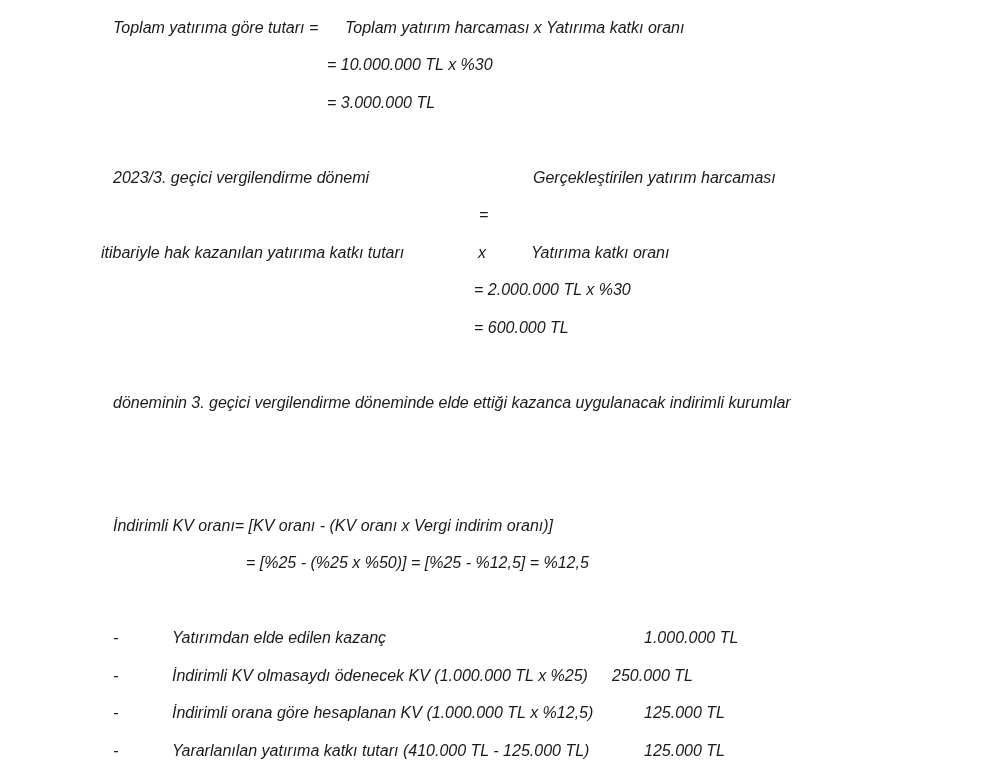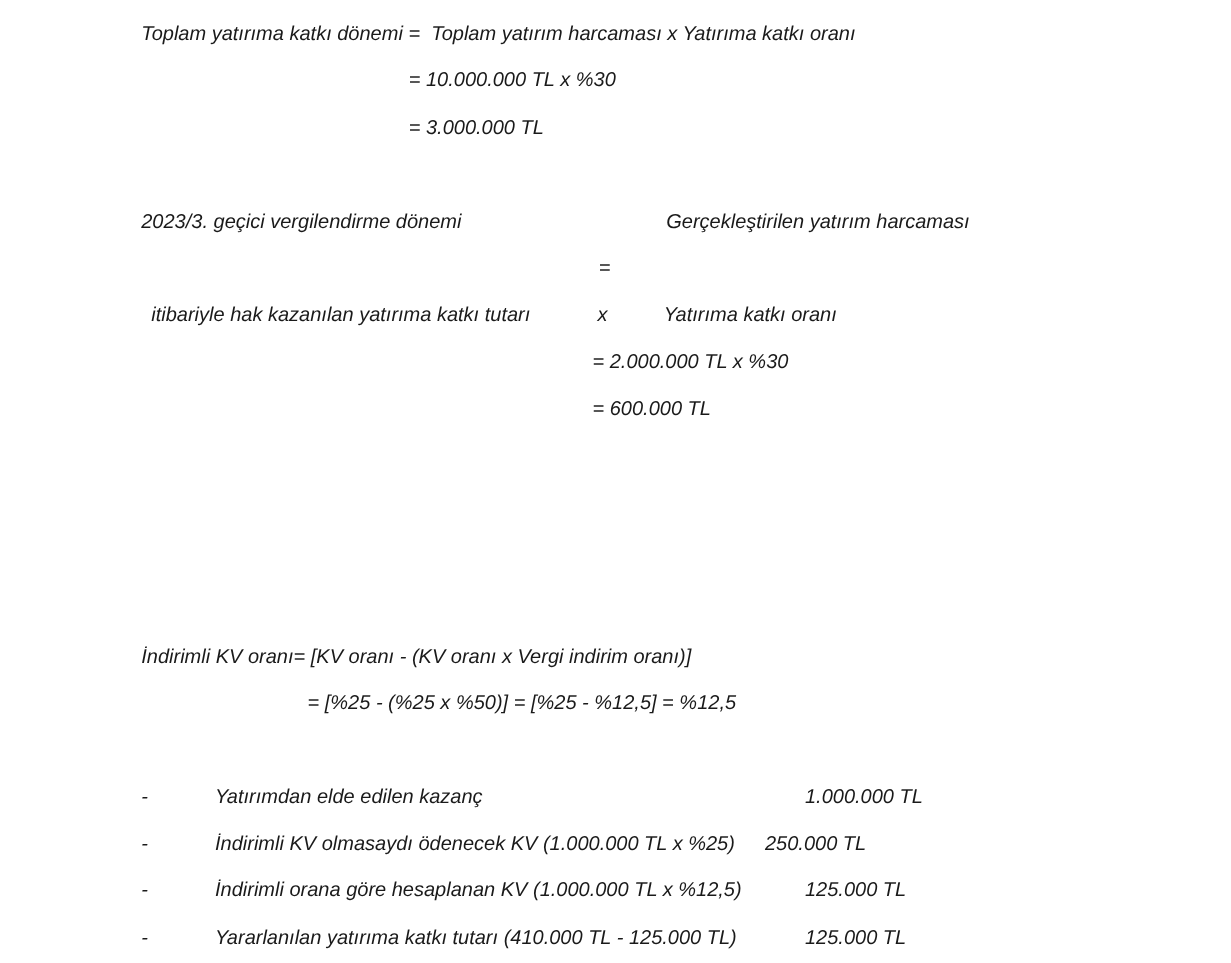--- a/index.html
+++ b/index.html
@@ -15,35 +15,36 @@
   .para span { display: block; white-space: nowrap; }
   .squig {
     text-decoration: underline wavy #d03030;
     text-decoration-thickness: 1px;
     text-underline-offset: 3px;
   }
 </style>
 </head>
 <body>
 
-<div class="t" style="left:113px;top:18px;">Toplam yatırıma katkı dönemi =</div>
+<div class="t" style="left:113px;top:18px;">Toplam yatırıma göre tutarı =</div>
 <div class="t" style="left:345px;top:18px;">Toplam yatırım harcaması x Yatırıma katkı oranı</div>
 <div class="t" style="left:327px;top:55px;">=  10.000.000 TL x %30</div>
 <div class="t" style="left:327px;top:93px;">=  3.000.000 TL</div>
 
 <div class="t" style="left:113px;top:168px;">2023/3. geçici vergilendirme dönemi</div>
 <div class="t" style="left:533px;top:168px;">Gerçekleştirilen yatırım harcaması</div>
 <div class="t" style="left:479px;top:205px;">=</div>
-<div class="t" style="left:121px;top:243px;">itibariyle hak kazanılan yatırıma katkı tutarı</div>
+<div class="t" style="left:101px;top:243px;">itibariyle hak kazanılan yatırıma katkı tutarı</div>
 <div class="t" style="left:478px;top:243px;">x</div>
 <div class="t" style="left:531px;top:243px;">Yatırıma katkı oranı</div>
 <div class="t" style="left:474px;top:280px;">= 2.000.000 TL x %30</div>
 <div class="t" style="left:474px;top:318px;">= 600.000 TL</div>
 
 <div class="para">
+  <span>döneminin 3. geçici vergilendirme döneminde elde ettiği kazanca uygulanacak indirimli kurumlar</span>
 </div>
 
 <div class="t" style="left:113px;top:516px;">İndirimli KV oranı= [KV oranı - (KV oranı x Vergi indirim oranı)]</div>
 <div class="t" style="left:246px;top:553px;">= [%25 - (%25 x %50)] = [%25 - %12,5] = %12,5</div>
 
 <div>
   <div>
     <div class="t" style="left:113px;top:628px;">-</div>
     <div class="t" style="left:172px;top:628px;text-align:right;">Yatırımdan elde edilen kazanç</div>
     <div class="t" style="left:644px;top:628px;">1.000.000 TL</div>

